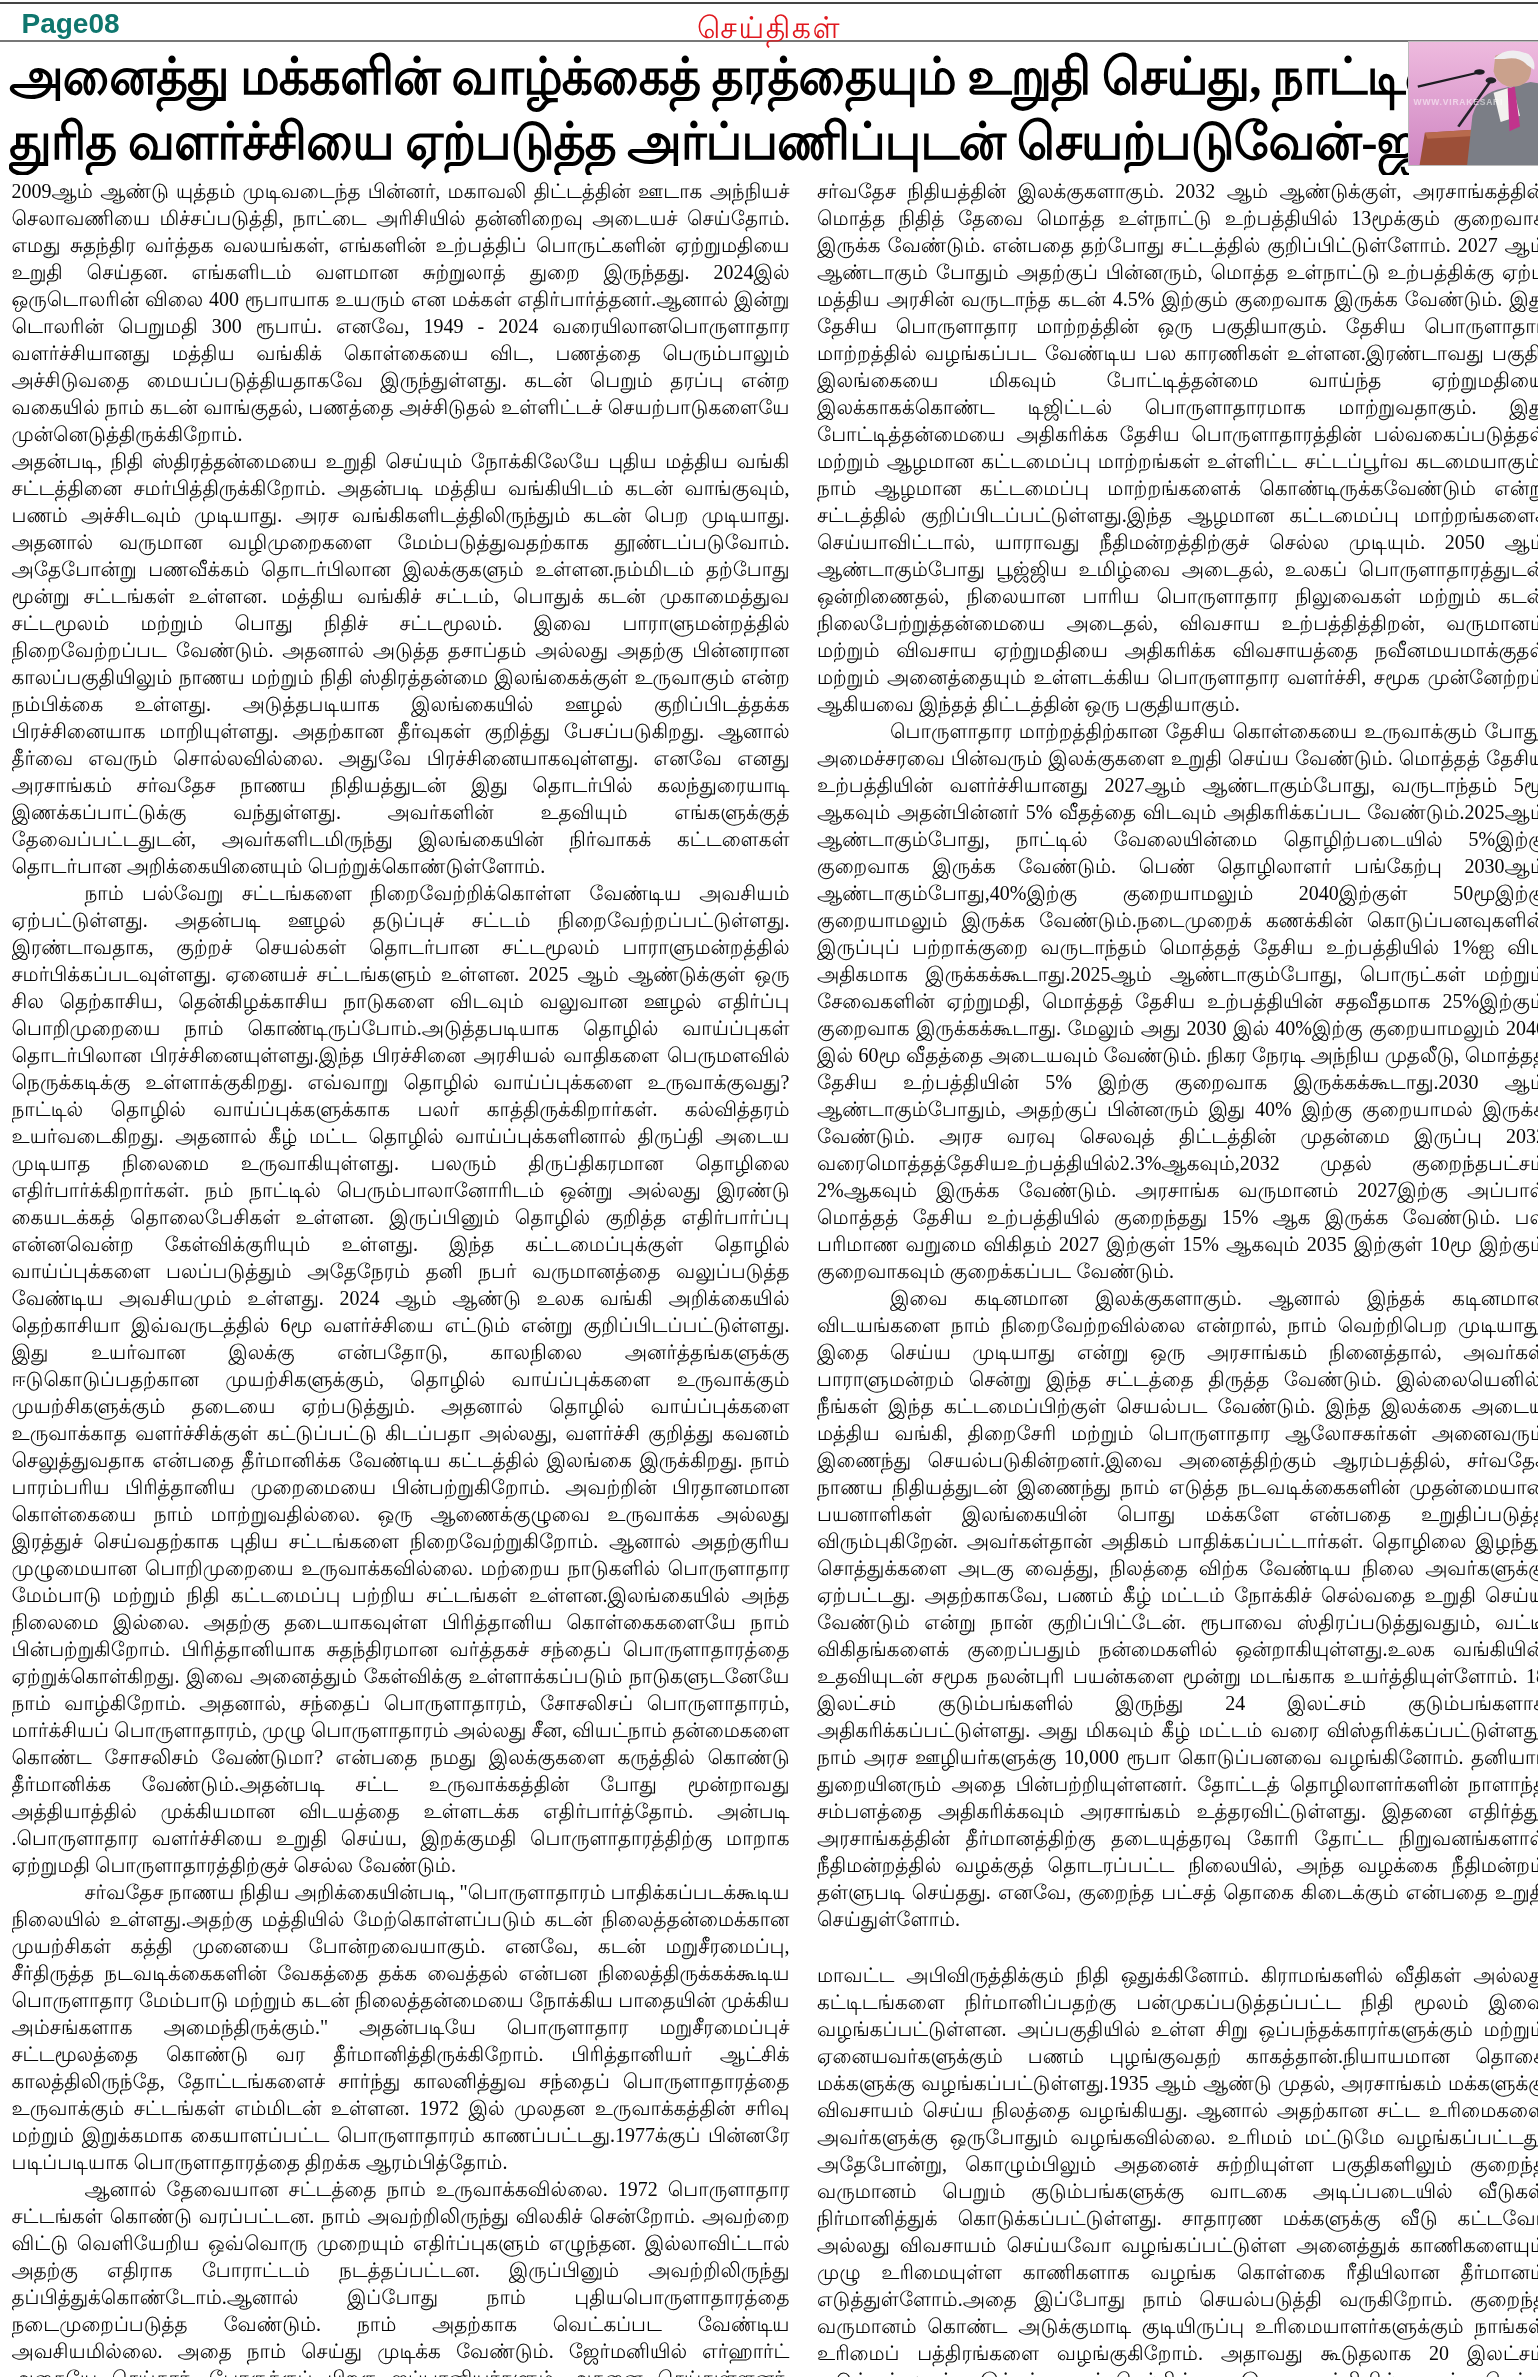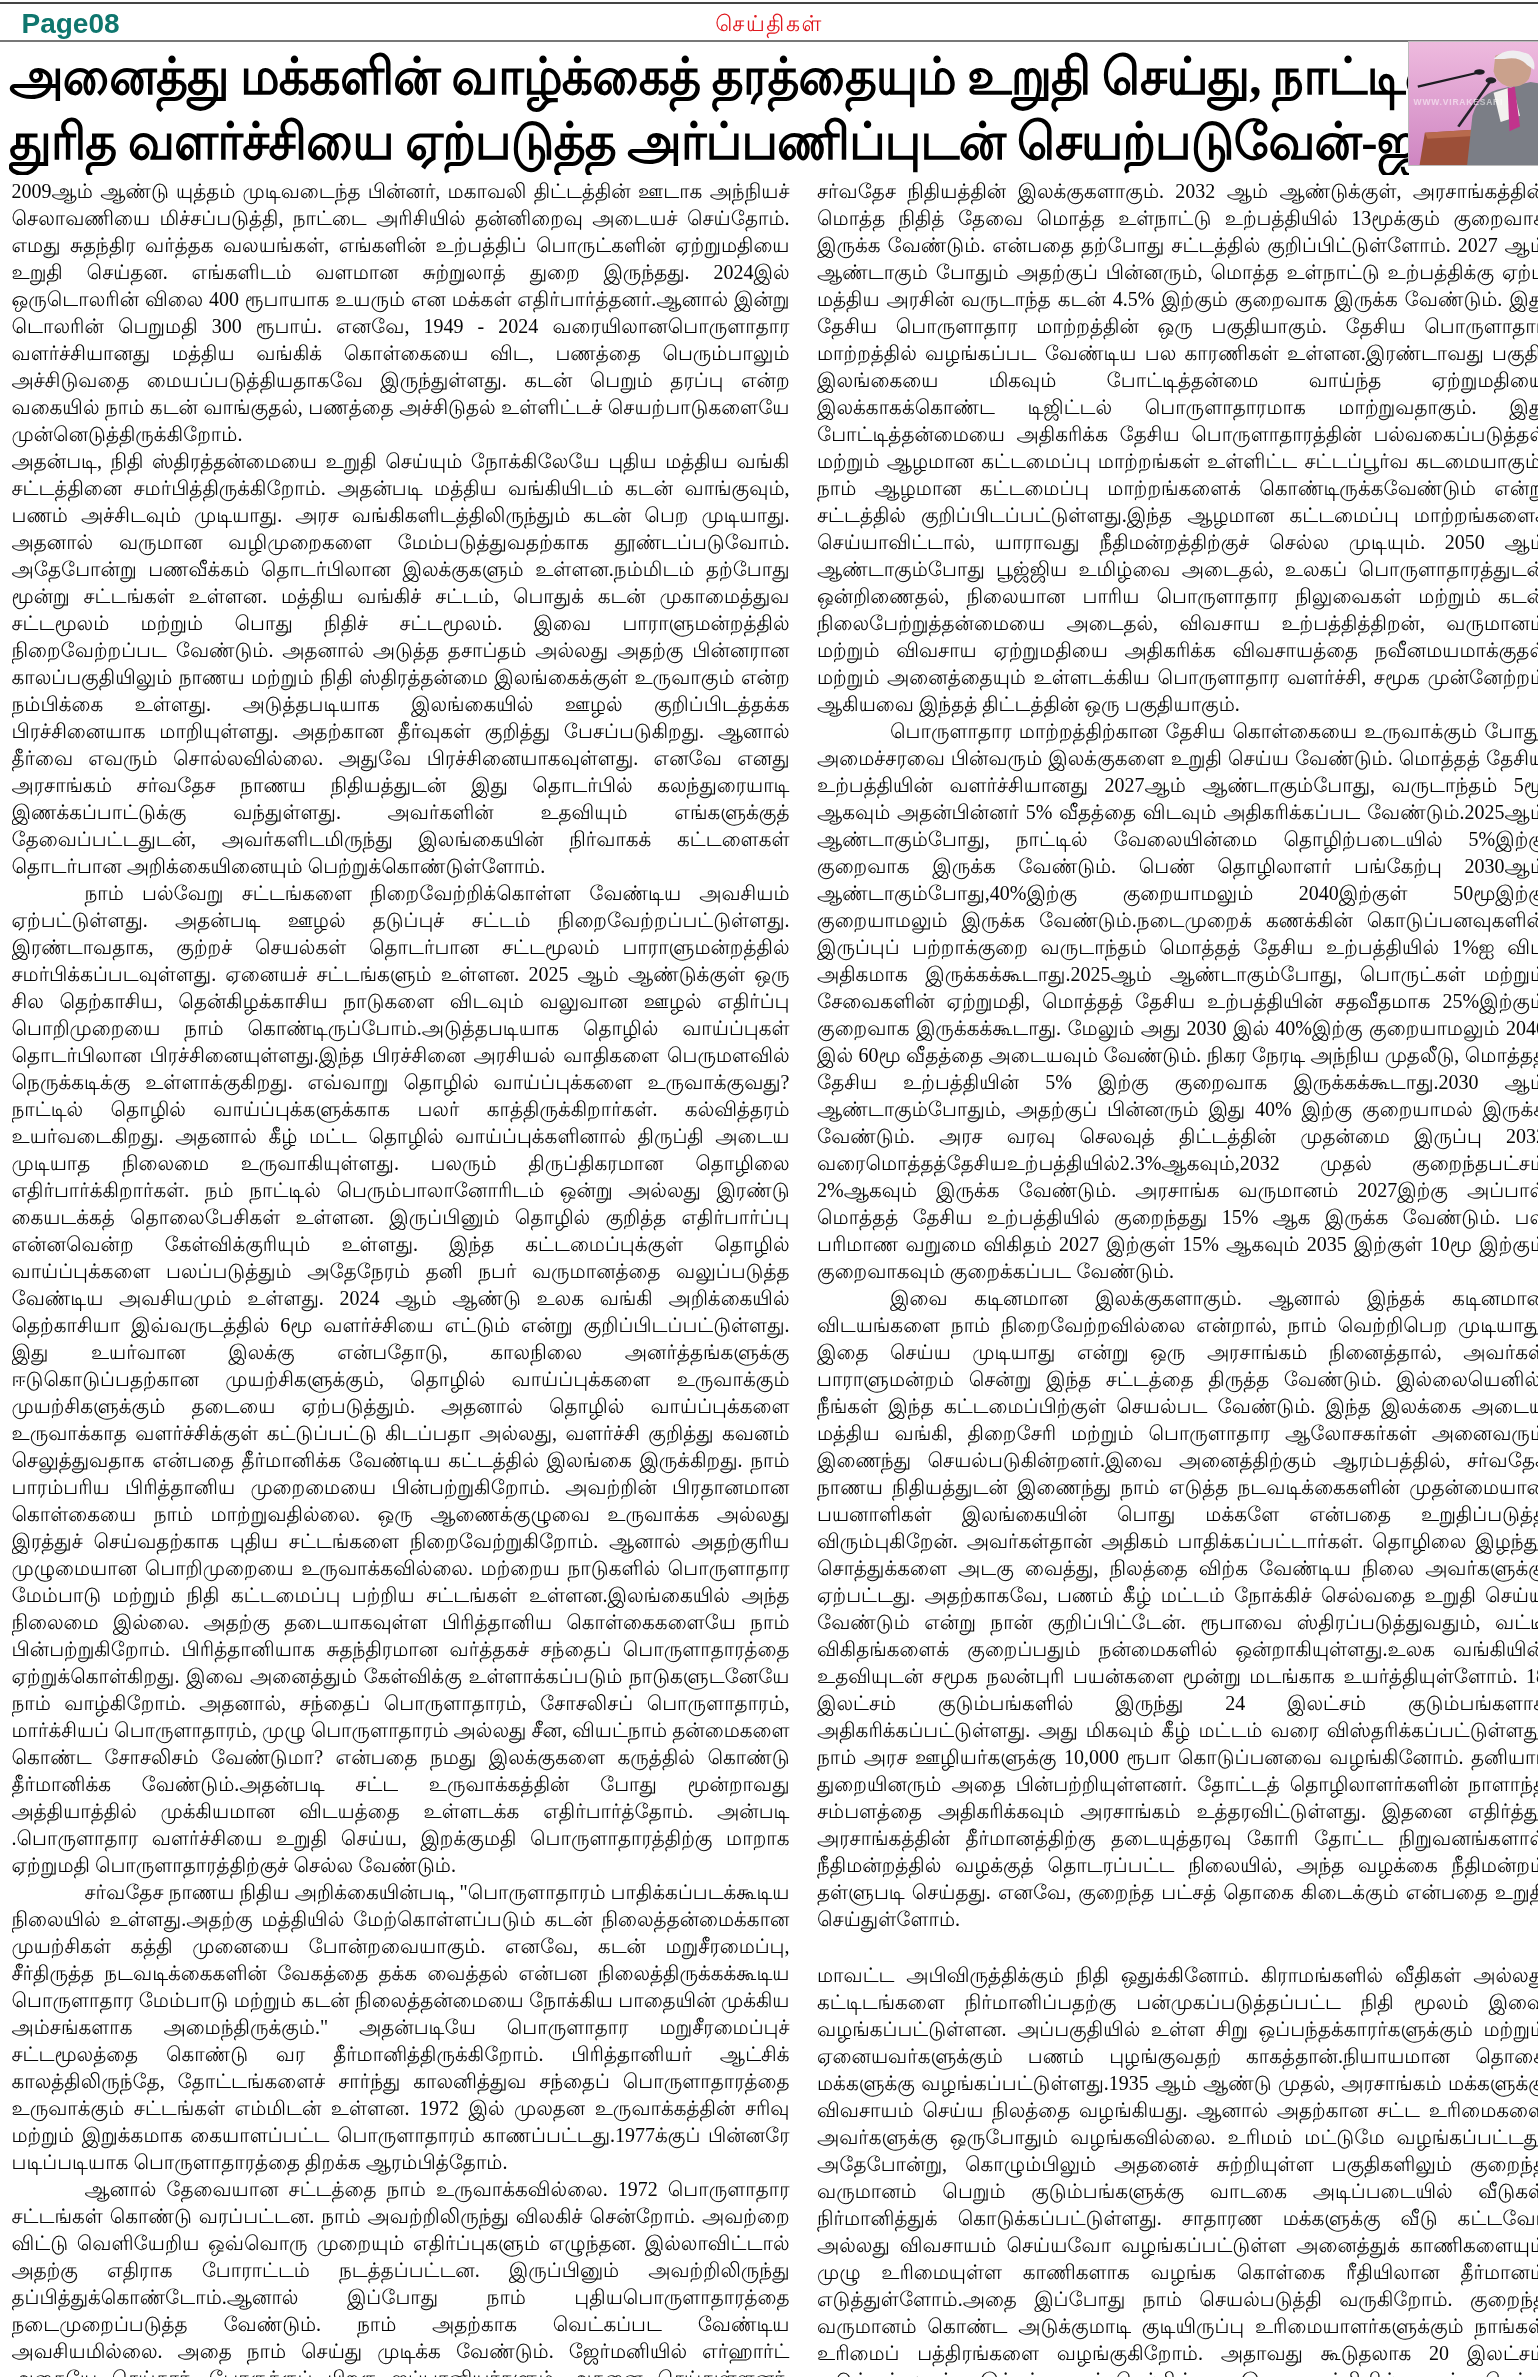--- a/index.html
+++ b/index.html
@@ -13,21 +13,21 @@
     position:absolute;left:0;top:4.6px;width:1538px;height:35px;
     border-bottom:2.3px solid #777;
   }
   .page-label{
     position:absolute;left:21.5px;top:3.1px;
     font-family:"Liberation Sans","DejaVu Sans",sans-serif;
     font-size:28px;font-weight:bold;color:#0f766e;
   }
   .section-label{
     position:absolute;left:646px;top:6.2px;width:246px;text-align:center;
-    font-size:22px;color:#e0181e;letter-spacing:1.5px;
+    font-size:30px;color:#e0181e;letter-spacing:1.5px;
   }
   .masthead{
     position:absolute;left:1038px;top:0px;width:461px;text-align:left;
     font-family:"Liberation Sans","DejaVu Sans",sans-serif;
     font-size:32px;font-weight:bold;color:#e0181e;letter-spacing:0.8px;
   }
   .headline{
     position:absolute;left:9.2px;top:43px;width:1400px;height:132px;margin:0;
     font-weight:bold;color:#000;overflow:hidden;
   }

